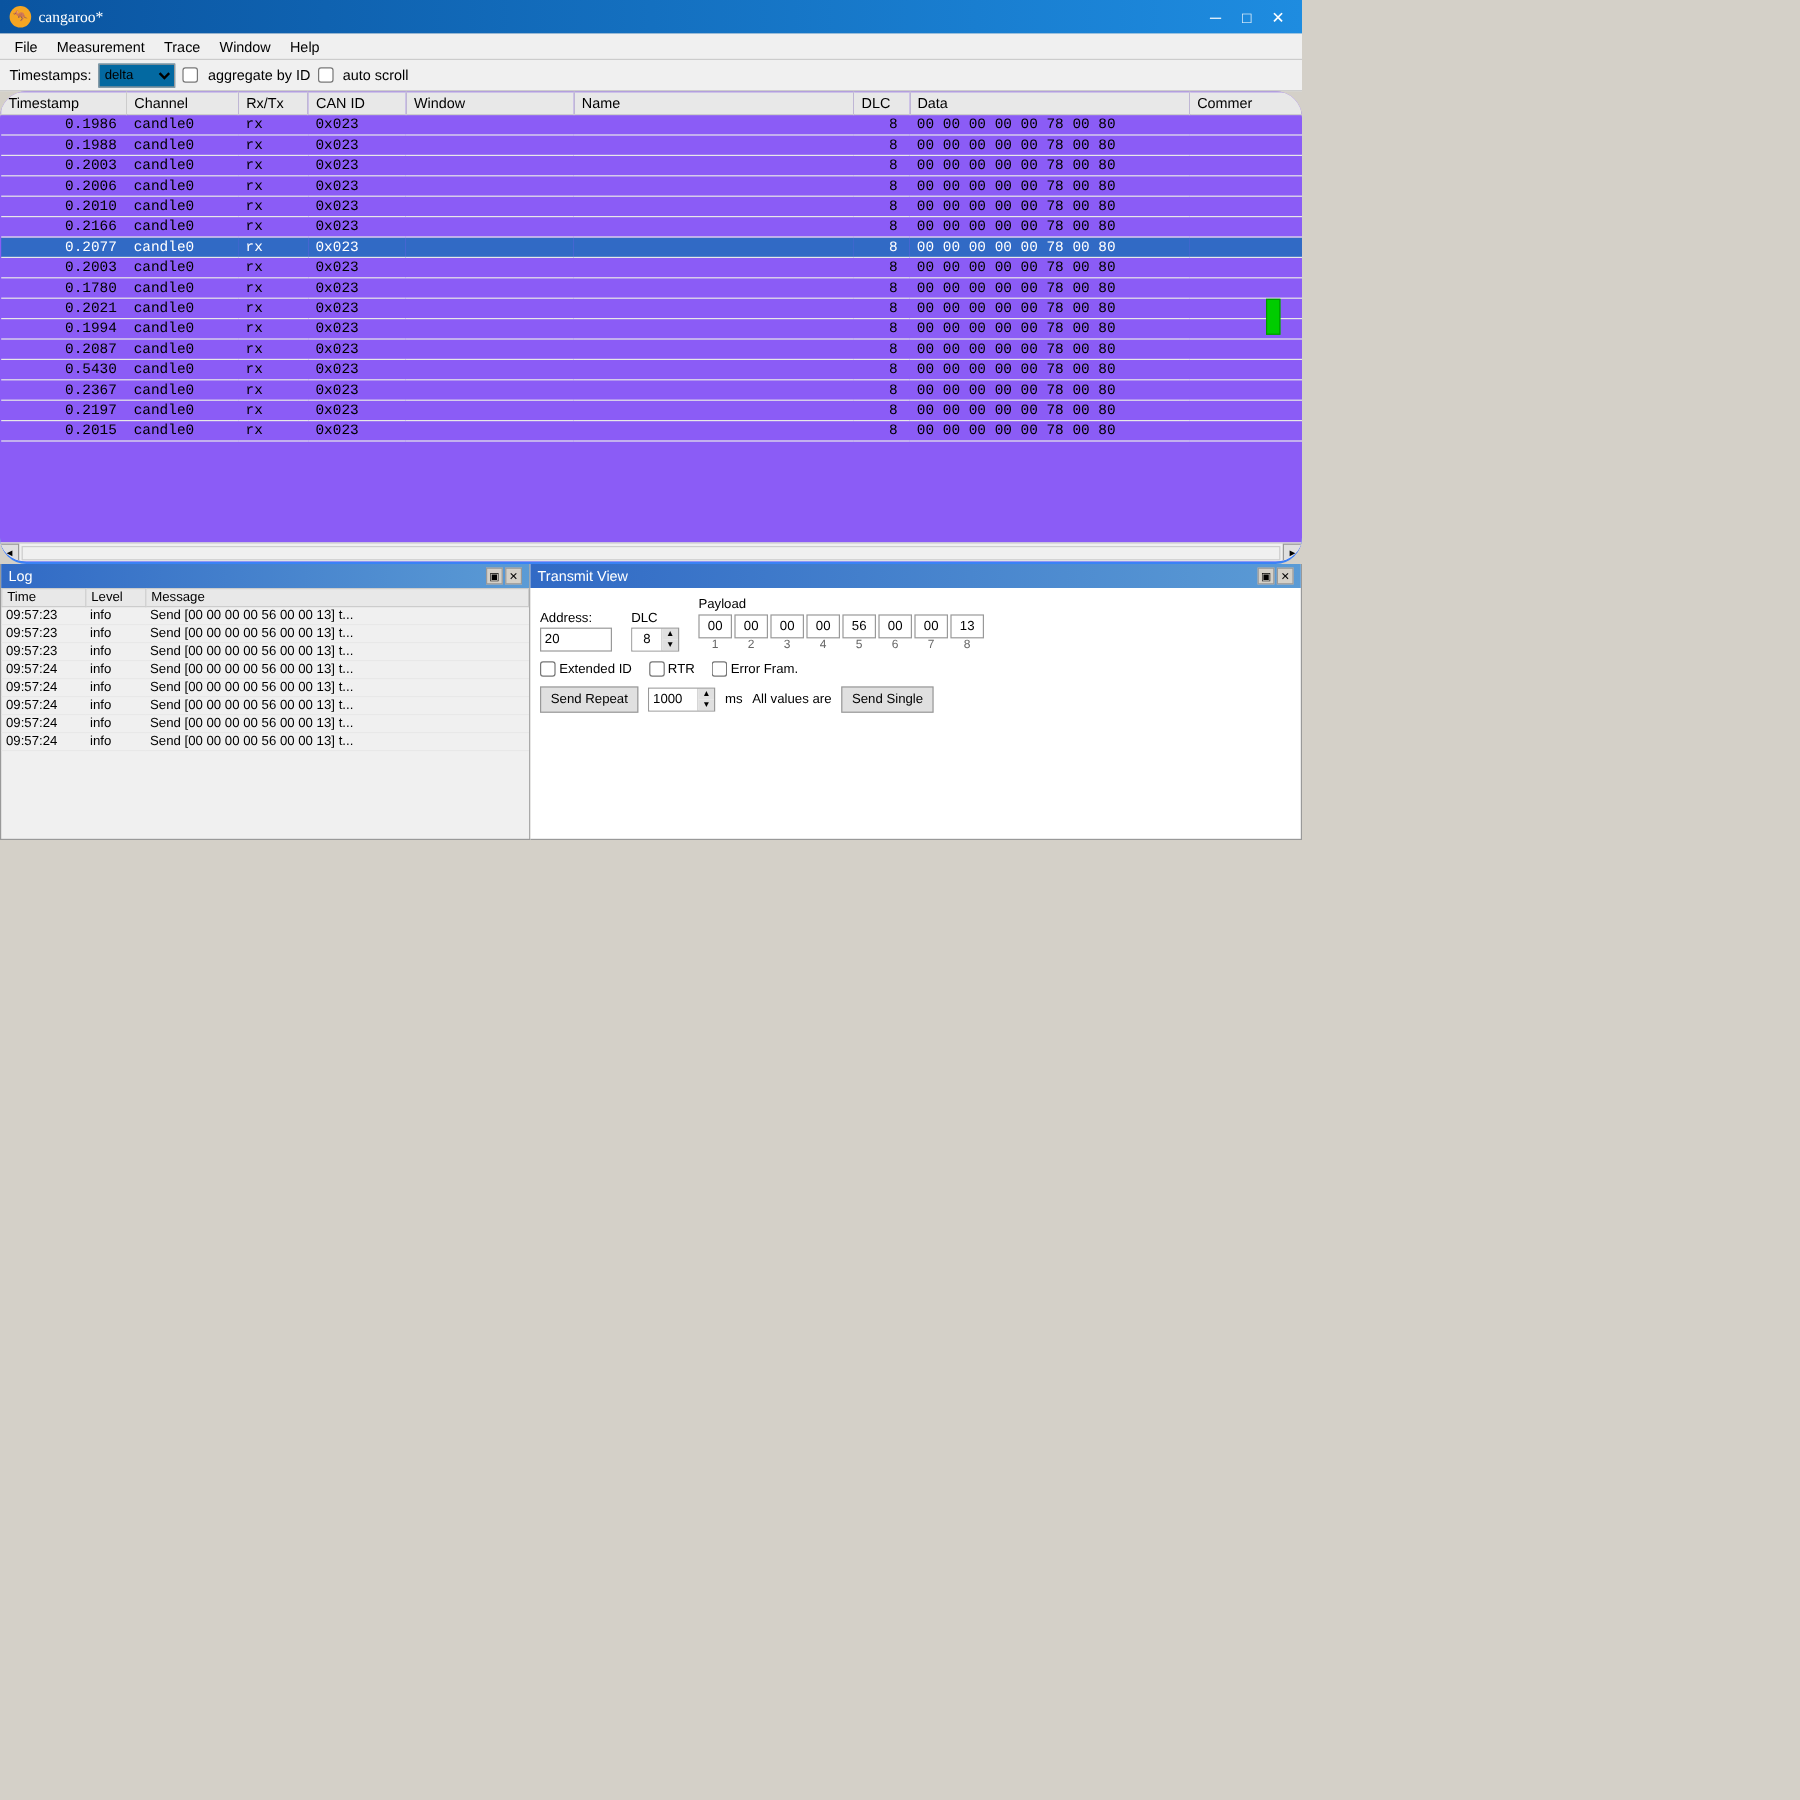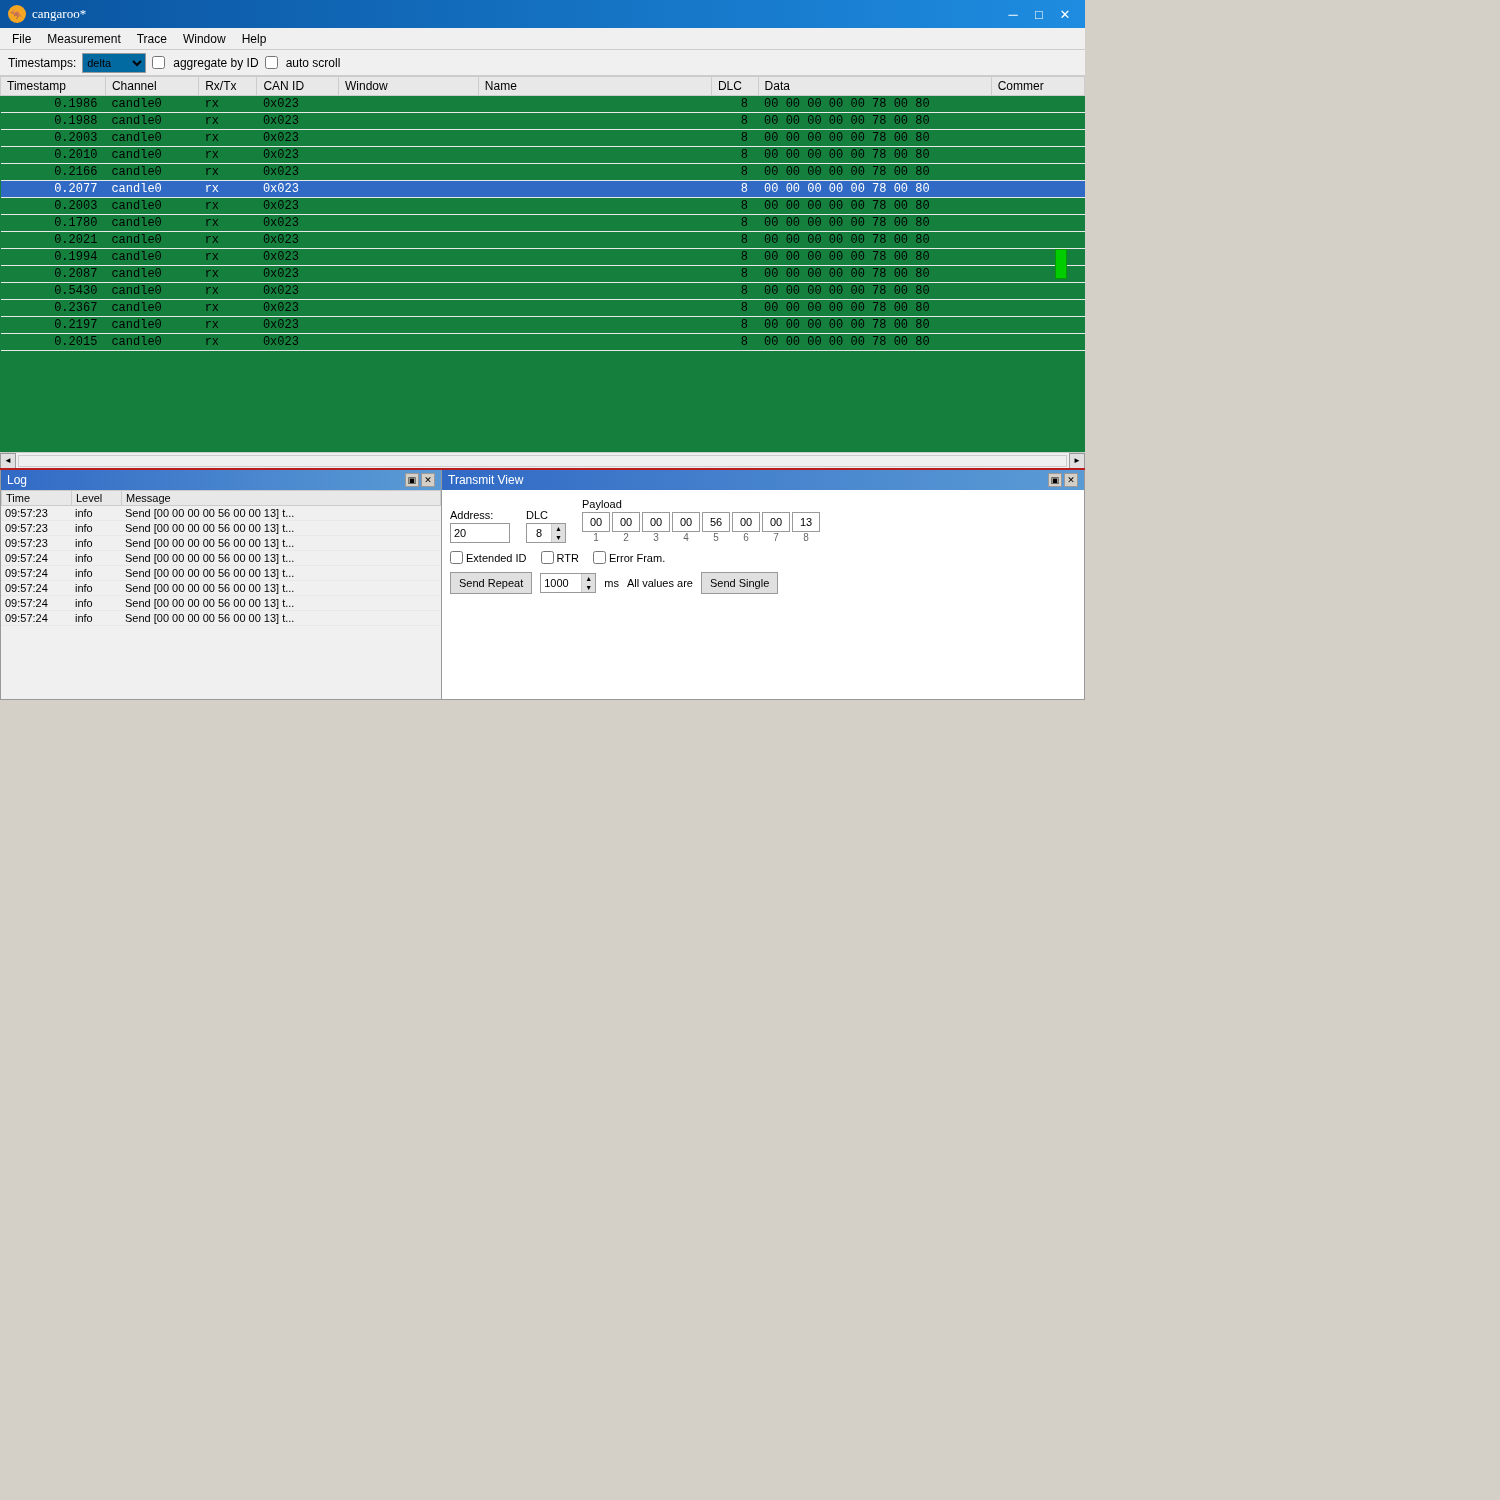--- a/index.html
+++ b/index.html
@@ -99,24 +99,25 @@
     
     .main-area {
       display: flex;
       flex-direction: column;
       height: calc(700px - 28px - 22px - 26px);
     }
 
     
     .trace-table-container {
       flex: 1;
-      background: #15803d;
+      background: #8b5cf6;
       overflow: hidden;
       position: relative;
-      border-bottom: 2px solid #b91c1c;
+      border-bottom: 2px solid #3b82f6;
+      border-radius: 22px;
     }
     .trace-table {
       width: 100%;
       border-collapse: collapse;
       font-size: 12px;
       font-family: 'Courier New', monospace;
     }
     .trace-table thead th {
       background: #e8e8e8;
       border: 1px solid #ccc;
@@ -504,20 +505,31 @@
     <td>candle0</td>
     <td>rx</td>
     <td>0x023</td>
     <td></td>
     <td></td>
     <td style="text-align:right; padding-right:10px;">8</td>
     <td>00 00 00 00 00 78 00 80</td>
     <td></td>
   </tr>
             <tr>
+    <td style="text-align:right; padding-right:8px;">0.2006</td>
+    <td>candle0</td>
+    <td>rx</td>
+    <td>0x023</td>
+    <td></td>
+    <td></td>
+    <td style="text-align:right; padding-right:10px;">8</td>
+    <td>00 00 00 00 00 78 00 80</td>
+    <td></td>
+  </tr>
+            <tr>
     <td style="text-align:right; padding-right:8px;">0.2010</td>
     <td>candle0</td>
     <td>rx</td>
     <td>0x023</td>
     <td></td>
     <td></td>
     <td style="text-align:right; padding-right:10px;">8</td>
     <td>00 00 00 00 00 78 00 80</td>
     <td></td>
   </tr>

